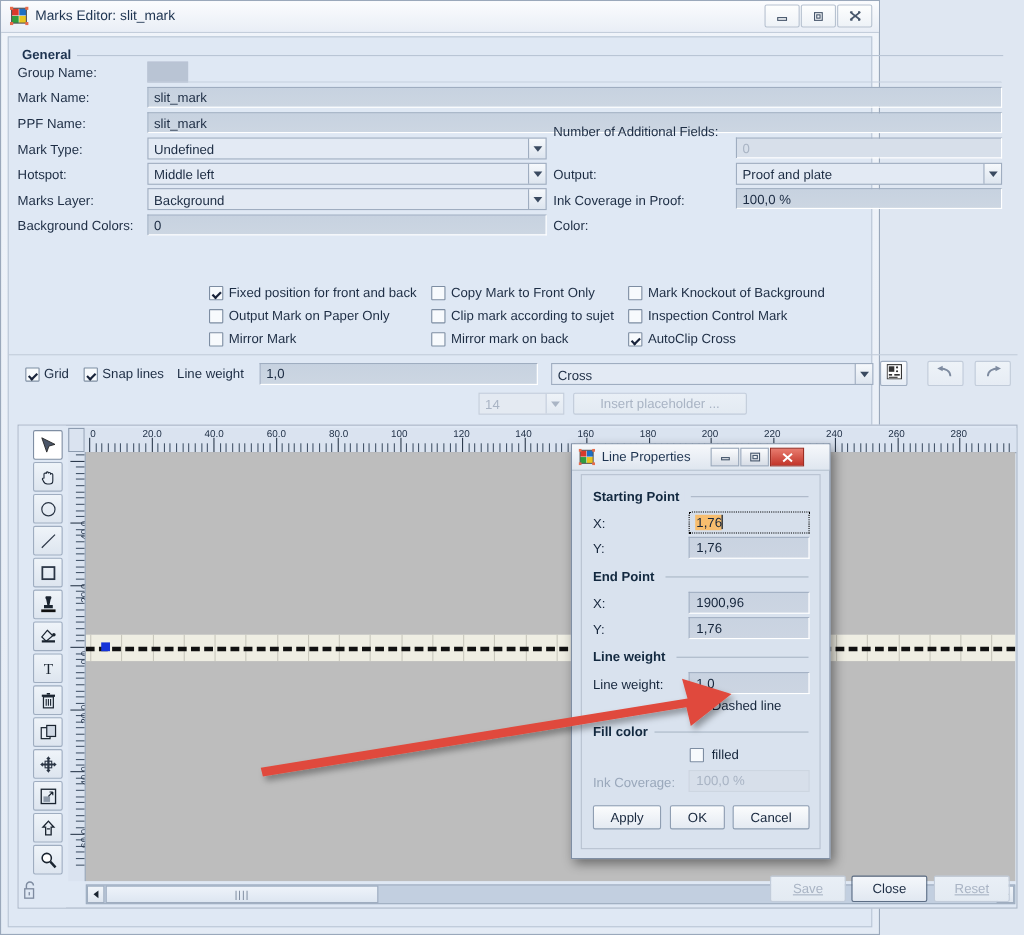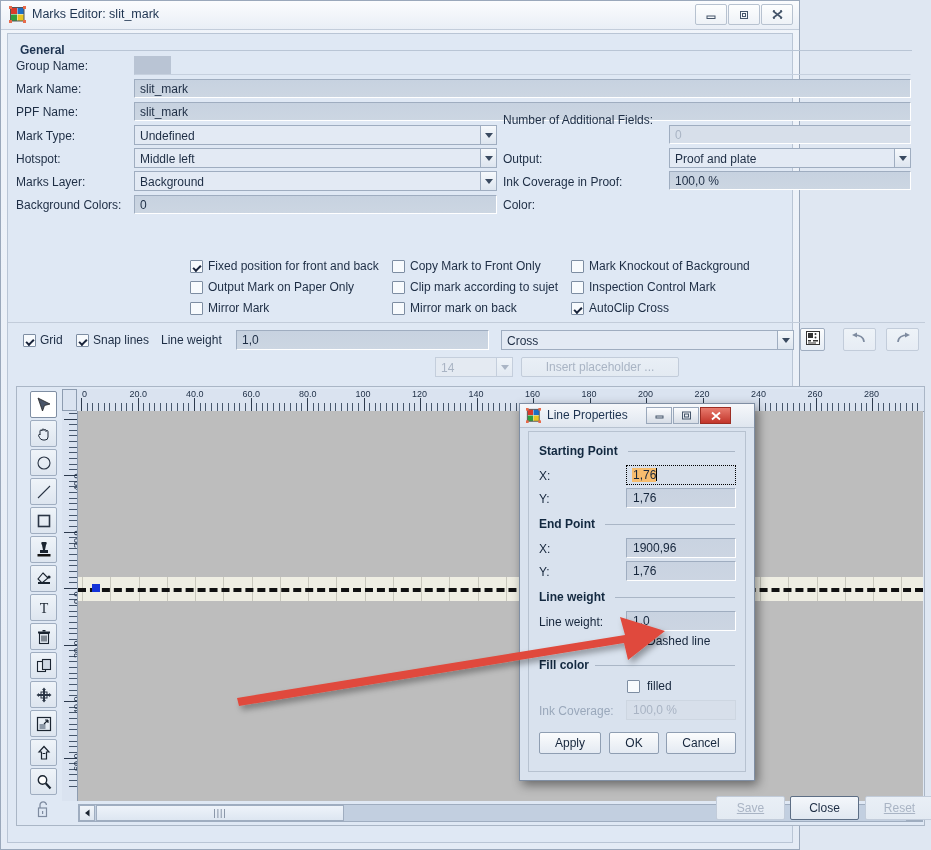--- a/index.html
+++ b/index.html
@@ -141,21 +141,21 @@
   
   #hscroll{position:absolute;left:61px;top:417px;width:845px;height:18px;
      background:#c2cfe0;border:1px solid #9fadc0;box-sizing:border-box;}
   .sarrow{position:absolute;top:0;width:16px;height:16px;
      background:linear-gradient(#f1f5fa,#dde5ef);border:1px solid #9fadc0;box-sizing:border-box;
      display:flex;align-items:center;justify-content:center;}
   #sthumb{position:absolute;left:17px;top:0;width:248px;height:16px;
      background:linear-gradient(#eef3fa,#dde6f1);border:1px solid #9fadc0;box-sizing:border-box;
      display:flex;align-items:center;justify-content:center;font-size:9px;color:#6c7b90;letter-spacing:1px;}
   
-  #footer{position:absolute;left:16px;bottom:0;width:100%;height:55px;}
+  #footer{position:absolute;left:0;bottom:0;width:100%;height:55px;}
   
   #dlg{
     position:absolute;left:518px;top:402px;width:236px;height:378px;
     background:#d9e2ee;border:1px solid #7f8ea3;
     box-shadow:3px 4px 10px rgba(0,0,0,.45);
     box-sizing:border-box;
   }
   #dlg-tb{position:absolute;left:0;top:0;right:0;height:23px;
     background:linear-gradient(#f6f8fb,#dfe6ef);border-bottom:1px solid #b7c2d0;}
   #dlg-tb .dt{position:absolute;left:27px;top:4px;font-size:12px;color:#1d3350;font-weight:normal;}

